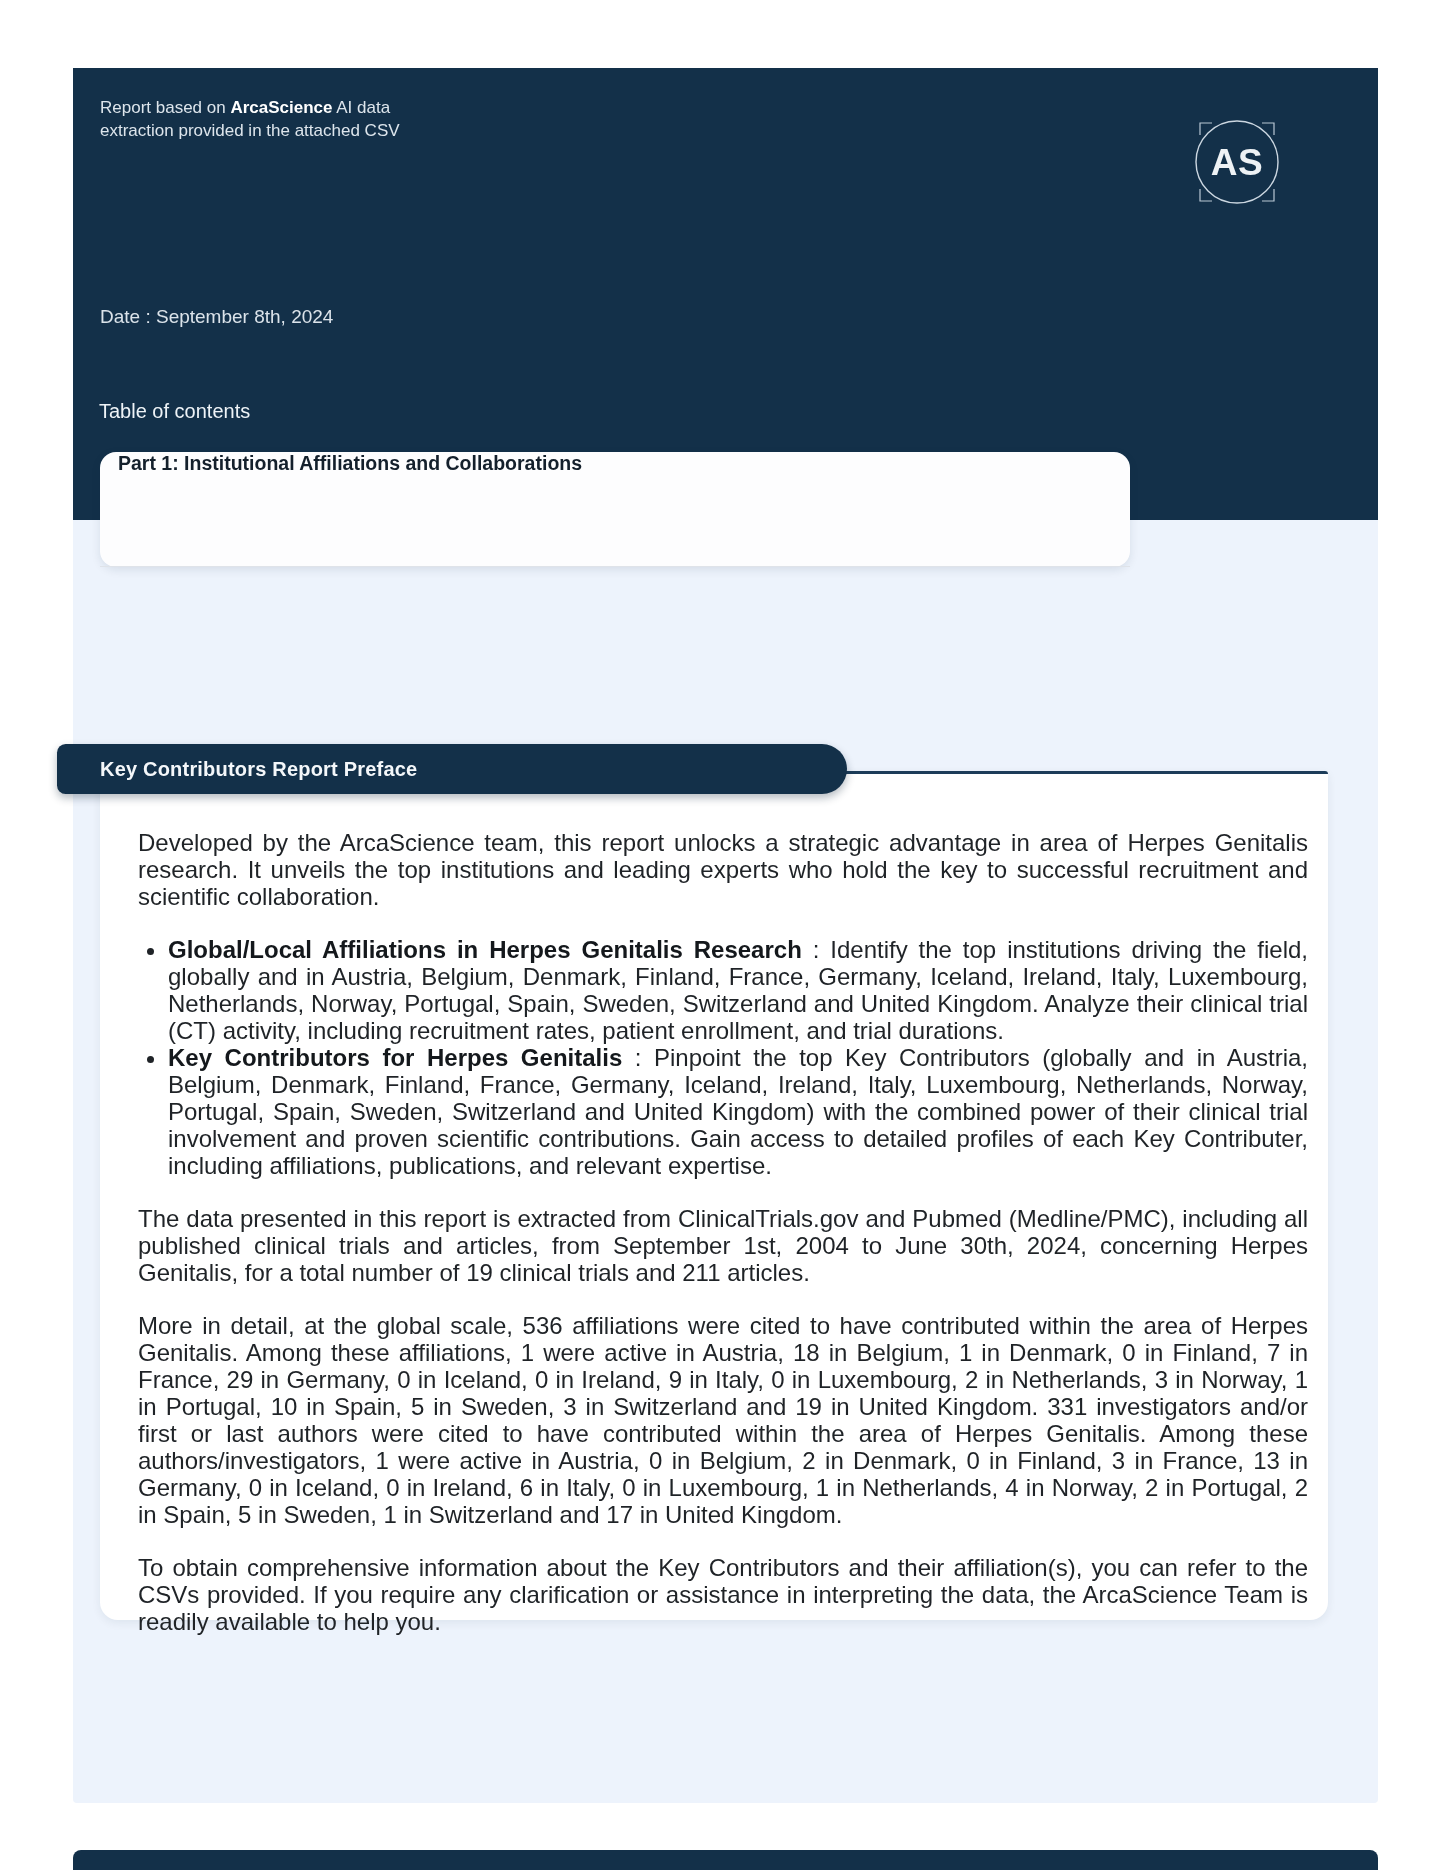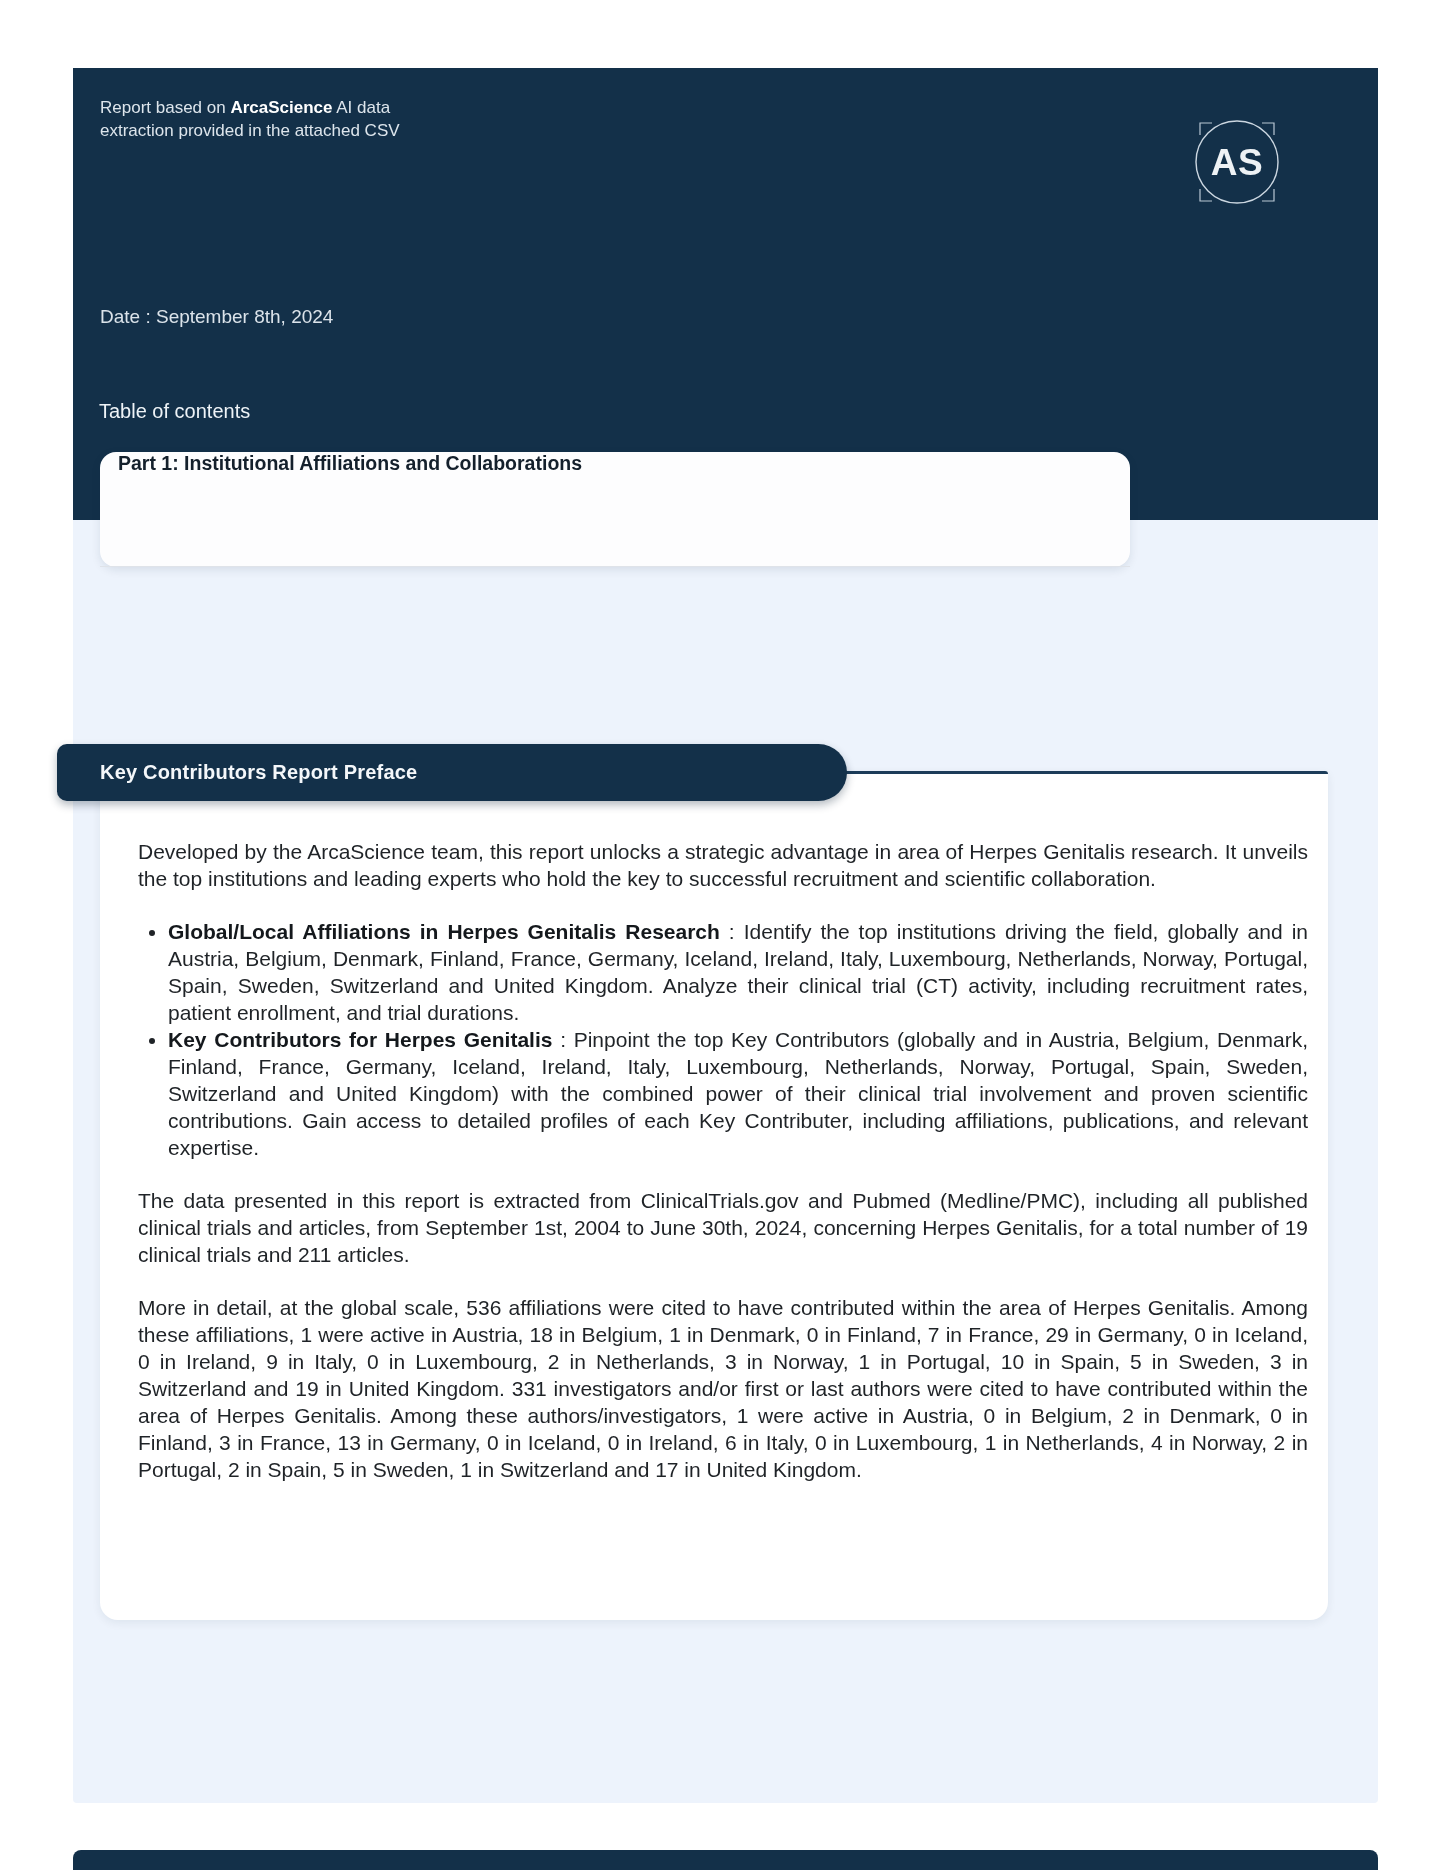--- a/index.html
+++ b/index.html
@@ -45,42 +45,42 @@
     display:flex;flex-direction:column;
   }
   .toc-row{
     flex:1;display:flex;align-items:flex-start;padding:0 18px;
     color:#14202c;font-size:19.5px;font-weight:700;cursor:pointer;
   }
   .toc-divider{height:1px;background:#dfe3e9;margin:0;}
 
   
   .banner{
-    left:57px;top:744px;width:790px;height:57px;
+    left:57px;top:744px;width:790px;height:50px;
     background:#133049;border-radius:10px 29px 29px 10px;
     box-shadow:0 4px 9px rgba(10,30,50,0.30);
     display:flex;align-items:center;z-index:3;
   }
   .banner-text{
     padding-left:43px;color:#f4f7fa;font-size:20px;font-weight:700;letter-spacing:.2px;
   }
 
   
   .content-card{
     left:100px;top:771px;width:1228px;height:849px;
     background:#ffffff;border-radius:0 3px 18px 18px;
     border-top:3px solid #1c3c59;
     box-shadow:0 3px 10px rgba(13,38,63,0.07);
     box-sizing:border-box;
     padding:52px 20px 40px 38px;
     z-index:2;
   }
   .content-card p, .content-card ul{
-    margin:12px 0 26px 0;
-    color:#1f2327;font-size:21px;line-height:27px;
+    margin:3px 0 26px 0;
+    color:#1f2327;font-size:24px;line-height:27px;
     text-align:justify;
   }
   .content-card p.last{margin-bottom:0;}
   .content-card ul{padding-left:30px;}
   .content-card li{margin:0;}
   .content-card strong{font-weight:700;color:#14181c;}
 
   
   .bottom-strip{
     left:73px;top:1850px;width:1305px;height:20px;
@@ -127,17 +127,18 @@
   </div>
 
   <div class="abs content-card">
     <p>Developed by the ArcaScience team, this report unlocks a strategic advantage in area of Herpes Genitalis research. It unveils the top institutions and leading experts who hold the key to successful recruitment and scientific collaboration.</p>
     <ul>
       <li><strong>Global/Local Affiliations in Herpes Genitalis Research</strong><span> : Identify the top institutions driving the field, globally and in Austria, Belgium, Denmark, Finland, France, Germany, Iceland, Ireland, Italy, Luxembourg, Netherlands, Norway, Portugal, Spain, Sweden, Switzerland and United Kingdom. Analyze their clinical trial (CT) activity, including recruitment rates, patient enrollment, and trial durations.</span></li>
       <li><strong>Key Contributors for Herpes Genitalis</strong><span> : Pinpoint the top Key Contributors (globally and in Austria, Belgium, Denmark, Finland, France, Germany, Iceland, Ireland, Italy, Luxembourg, Netherlands, Norway, Portugal, Spain, Sweden, Switzerland and United Kingdom) with the combined power of their clinical trial involvement and proven scientific contributions. Gain access to detailed profiles of each Key Contributer, including affiliations, publications, and relevant expertise.</span></li>
     </ul>
     <p>The data presented in this report is extracted from ClinicalTrials.gov and Pubmed (Medline/PMC), including all published clinical trials and articles, from September 1st, 2004 to June 30th, 2024, concerning Herpes Genitalis, for a total number of 19 clinical trials and 211 articles.</p>
     <p>More in detail, at the global scale, 536 affiliations were cited to have contributed within the area of Herpes Genitalis. Among these affiliations, 1 were active in Austria, 18 in Belgium, 1 in Denmark, 0 in Finland, 7 in France, 29 in Germany, 0 in Iceland, 0 in Ireland, 9 in Italy, 0 in Luxembourg, 2 in Netherlands, 3 in Norway, 1 in Portugal, 10 in Spain, 5 in Sweden, 3 in Switzerland and 19 in United Kingdom. 331 investigators and/or first or last authors were cited to have contributed within the area of Herpes Genitalis. Among these authors/investigators, 1 were active in Austria, 0 in Belgium, 2 in Denmark, 0 in Finland, 3 in France, 13 in Germany, 0 in Iceland, 0 in Ireland, 6 in Italy, 0 in Luxembourg, 1 in Netherlands, 4 in Norway, 2 in Portugal, 2 in Spain, 5 in Sweden, 1 in Switzerland and 17 in United Kingdom.</p>
+    <p class="last">To obtain comprehensive information about the Key Contributors and their affiliation(s), you can refer to the CSVs provided. If you require any clarification or assistance in interpreting the data, the ArcaScience Team is readily available to help you.</p>
   </div>
 
   <div class="abs bottom-strip"></div>
 
 </div>
 
 </body></html>

